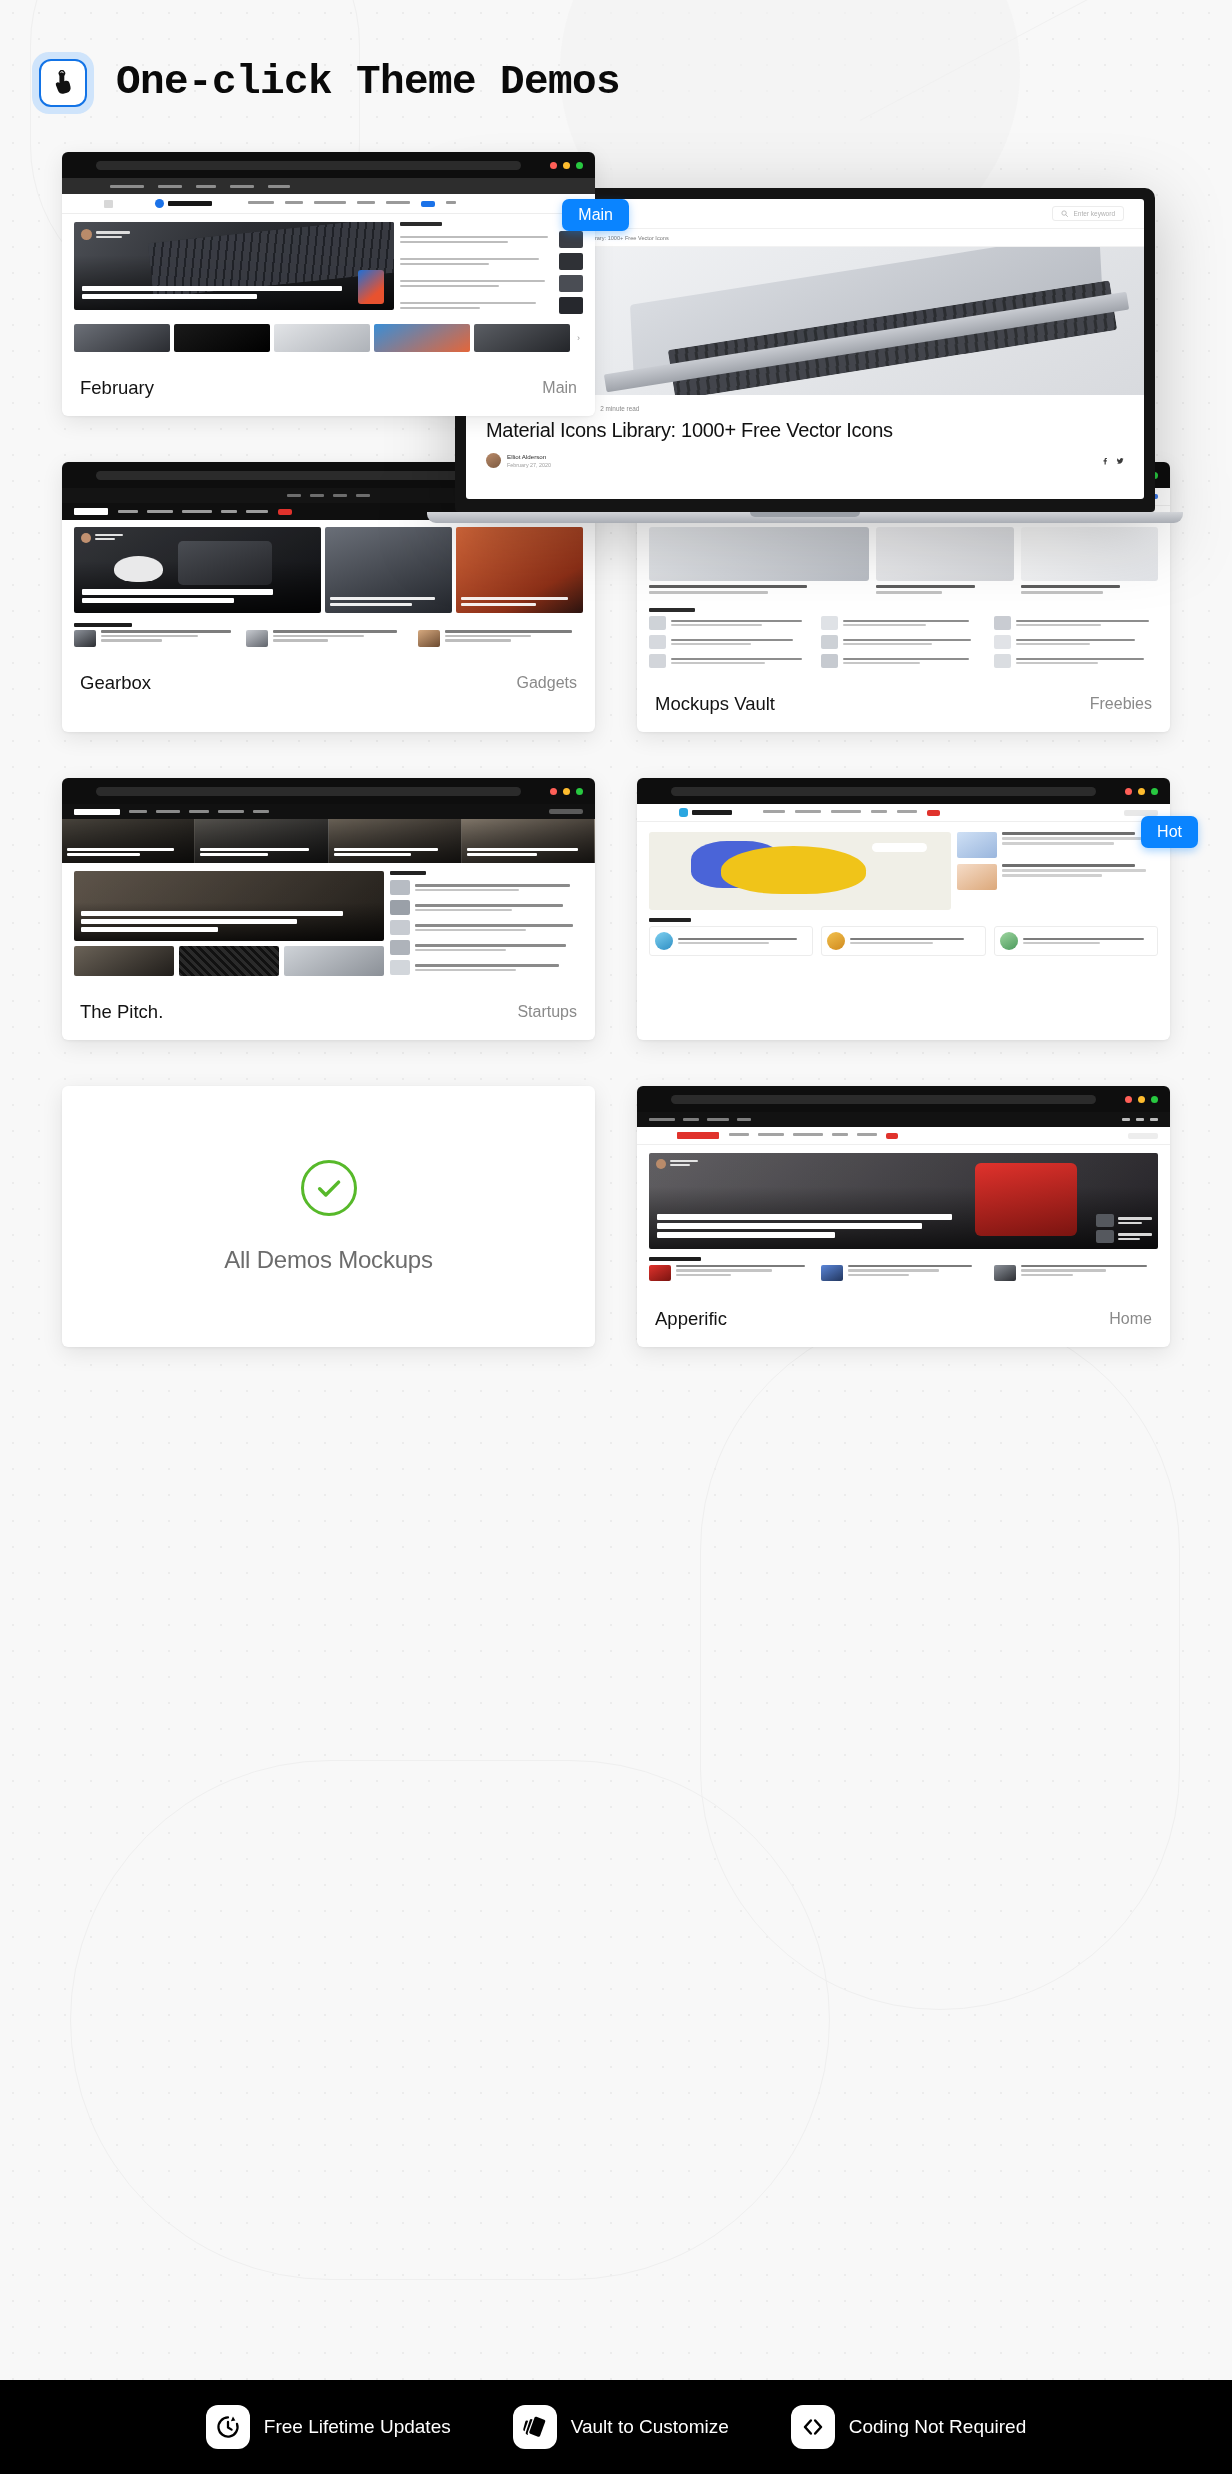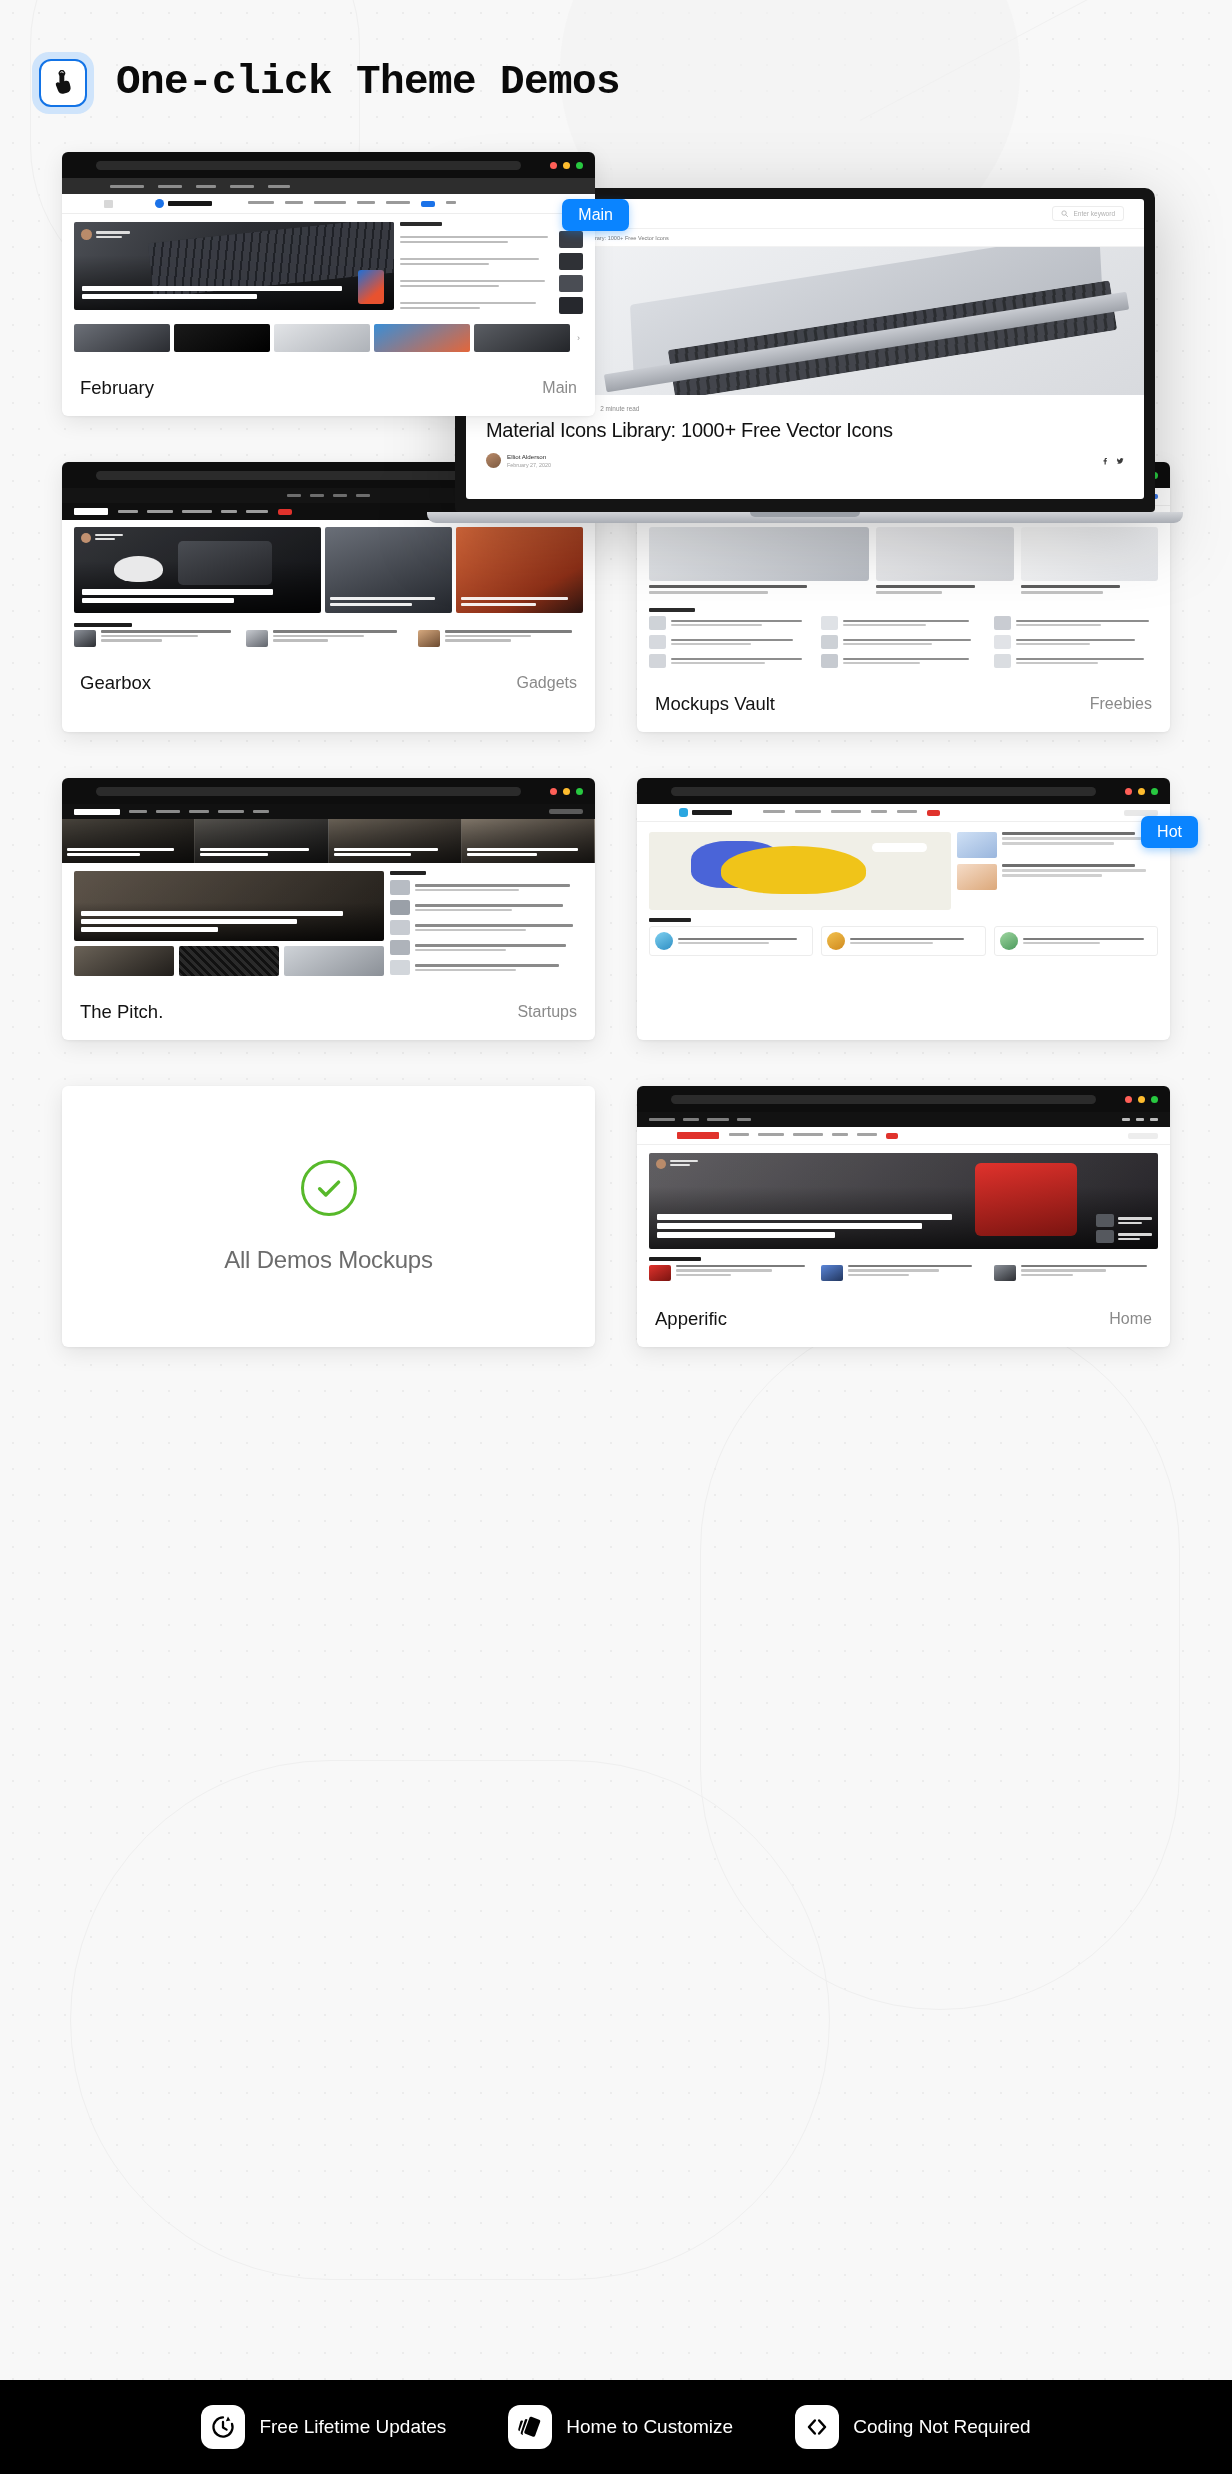--- a/index.html
+++ b/index.html
@@ -1086,21 +1086,21 @@
     </div>
 
     <div class="feat">
       <span class="ic">
         <svg viewBox="0 0 24 24" aria-hidden="true">
           <path d="M13.4 2.6l7.1 2.6a1.5 1.5 0 0 1 .9 1.9l-4.7 12.9a1.5 1.5 0 0 1-1.9.9l-7.1-2.6a1.5 1.5 0 0 1-.9-1.9L11.5 3.5a1.5 1.5 0 0 1 1.9-.9z" fill="#000"></path>
           <path d="M8.4 4.6l1.3.5-4.3 11.8a3 3 0 0 0 .2 2.4l-1.2-.4a1.5 1.5 0 0 1-.9-1.9L7.2 5.5a1.5 1.5 0 0 1 1.2-.9z" fill="#000"></path>
           <path d="M4.8 6.1l.8.3-3 8.3a1.5 1.5 0 0 0 .1 1.2l-.6-.2a1.5 1.5 0 0 1-.9-1.9L3 7.1a1.5 1.5 0 0 1 1.8-1z" fill="#000"></path>
         </svg>
       </span>
-      <span class="lb">Home to Customize</span>
+      <span class="lb">Vault to Customize</span>
     </div>
 
     <div class="feat">
       <span class="ic">
         <svg viewBox="0 0 24 24" aria-hidden="true">
           <path d="M10 6L4.6 12 10 18" fill="none" stroke="#000" stroke-width="2.3" stroke-linecap="round" stroke-linejoin="round"></path>
           <path d="M14 6l5.4 6L14 18" fill="none" stroke="#000" stroke-width="2.3" stroke-linecap="round" stroke-linejoin="round"></path>
         </svg>
       </span>
       <span class="lb">Coding Not Required</span>

